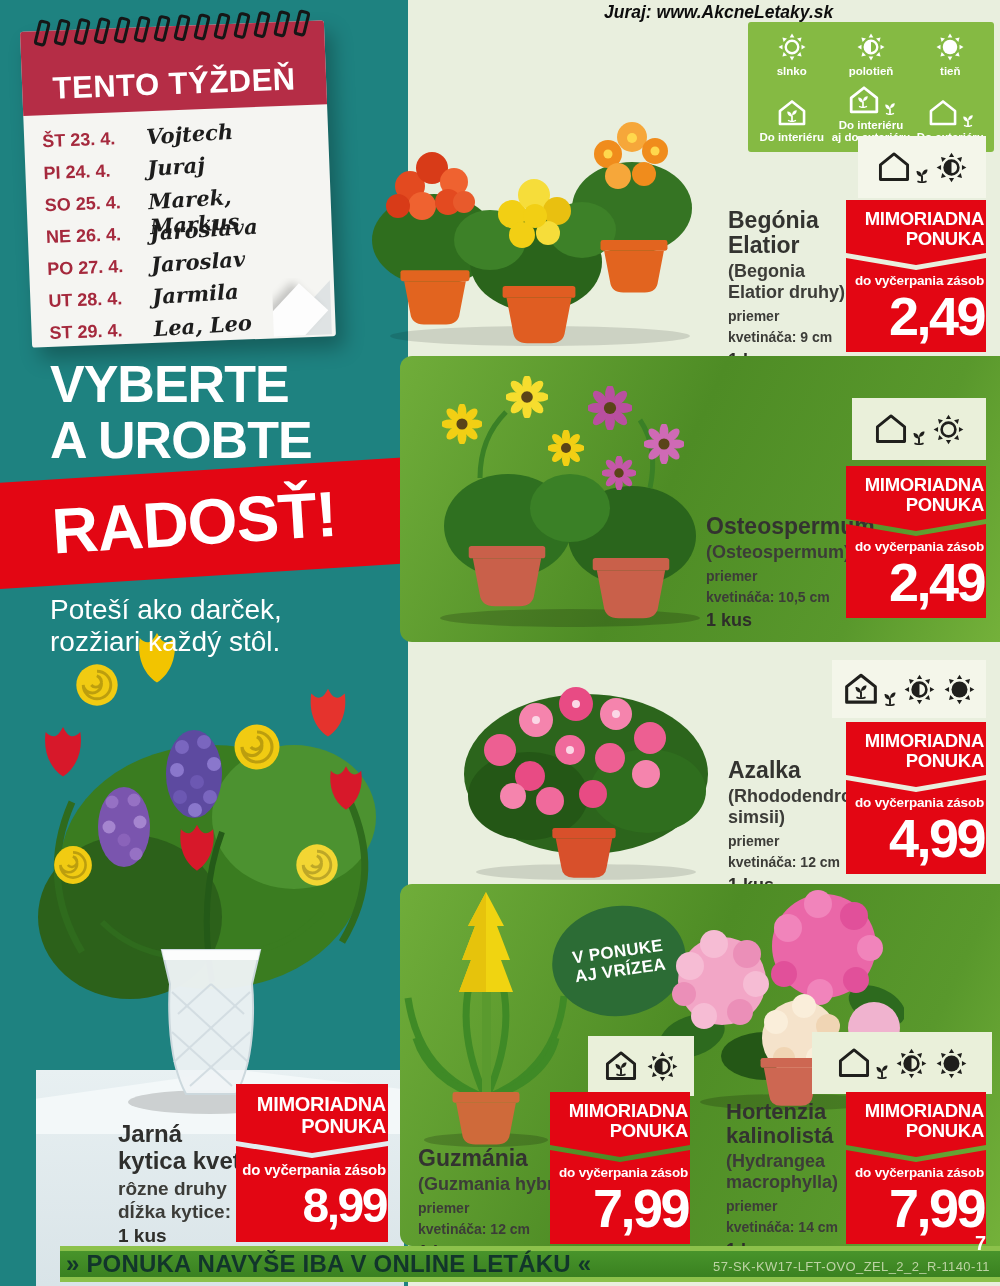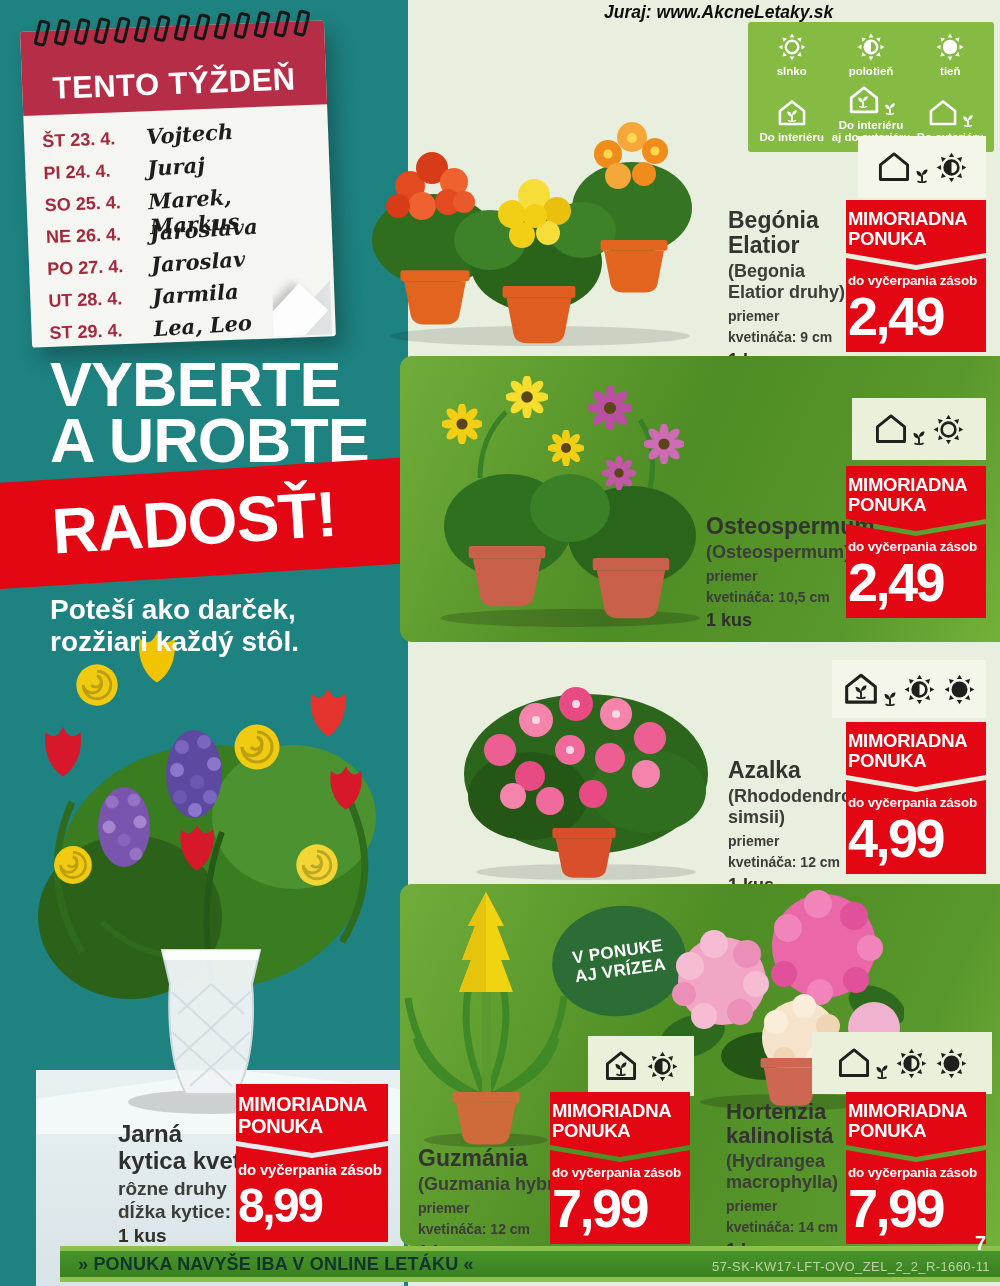--- a/index.html
+++ b/index.html
@@ -19,41 +19,41 @@
   .cal-row{display:flex;align-items:baseline;height:32px;}
   .cal-date{width:104px;color:#a5293d;font-weight:800;font-size:18px;flex:none;}
   .cal-name{font-family:"DejaVu Serif",serif;font-style:italic;font-weight:bold;font-size:21px;color:#1d1d1d;transform:rotate(-1.5deg);}
   .spiral{position:absolute;top:-11px;left:16px;right:16px;display:flex;justify-content:space-between;}
   .spiral i{display:block;width:6px;height:20px;border:3px solid #161616;border-radius:4px;transform:rotate(16deg);background:transparent;}
   .curl{position:absolute;right:4px;bottom:2px;width:58px;height:58px;overflow:hidden;}
   .curl::before{content:"";position:absolute;right:-2px;bottom:-2px;width:0;height:0;border-bottom:58px solid #dfe3e4;border-left:58px solid transparent;}
   .curl::after{content:"";position:absolute;right:6px;bottom:-8px;width:74px;height:40px;background:#fdfdfd;transform:rotate(-45deg);box-shadow:-4px -6px 9px rgba(0,0,0,.2);}
 
   
-  .hero{position:absolute;left:50px;top:356px;color:#fff;font-weight:800;font-size:63px;line-height:56px;letter-spacing:-1px;}
+  .hero{position:absolute;left:50px;top:356px;color:#fff;font-weight:800;font-size:52px;line-height:56px;letter-spacing:-1px;}
   .red-band{position:absolute;left:-16px;top:470px;width:442px;height:106px;background:#e30613;transform:rotate(-3.6deg);}
   .red-band .t{color:#fff;font-weight:800;font-size:64px;line-height:104px;padding-left:68px;letter-spacing:-1px;}
-  .hero-sub{position:absolute;left:50px;top:594px;color:#fff;font-weight:700;font-size:28px;line-height:32px;}
+  .hero-sub{position:absolute;left:50px;top:594px;color:#fff;font-weight:400;font-size:28px;line-height:32px;}
 
   
   .pedestal{position:absolute;left:36px;top:1070px;width:368px;height:216px;background:linear-gradient(#e8f0f2,#d9e4e8);}
   .ped-top{position:absolute;left:0;top:0;width:100%;height:64px;background:#f3f8f9;
            clip-path:polygon(0 45%,55% 0,100% 30%,100% 100%,0 100%);}
 
   
   .ptext .nm{font-weight:800;color:#333330;font-size:23px;line-height:25px;}
   .ptext .lt{font-weight:700;color:#3c3c38;font-size:18px;line-height:21px;margin-top:3px;}
   .ptext .ds{font-weight:700;color:#3c3c38;font-size:14px;line-height:21px;margin-top:3px;}
   .ptext .qt{font-weight:800;color:#2e2e2a;font-size:18px;line-height:21px;margin-top:2px;}
   .jarna .nm{font-size:24px;line-height:27px;color:#2f2f2d;}
   .jarna .ds{font-size:19px;line-height:23px;}
   .jarna .qt{font-size:19px;}
 
   
-  .badge{position:absolute;width:140px;color:#fff;text-align:left;font-weight:800;}
+  .badge{position:absolute;width:140px;color:#fff;text-align:right;font-weight:800;}
   .badge .bt{background:#e30613;clip-path:polygon(0 0,100% 0,100% calc(100% - 12px),50% 100%,0 calc(100% - 12px));padding:9px 2px 16px;}
   .badge .bt .l{font-size:18.5px;line-height:20px;letter-spacing:-.3px;}
   .badge .bb{background:#e30613;clip-path:polygon(0 0,50% 12px,100% 0,100% 100%,0 100%);margin-top:-7px;padding:15px 2px 10px;}
   .badge .note{font-size:13.5px;letter-spacing:-.2px;}
   .badge .price{font-size:54px;line-height:52px;letter-spacing:-2.5px;margin-top:2px;}
   .badge.big{width:152px;}
   .badge.big .bt .l{font-size:20px;line-height:22px;}
   .badge.big .note{font-size:15px;}
   .badge.big .price{font-size:48px;}
 
@@ -77,21 +77,21 @@
   .card2{top:356px;height:286px;}
   .card4{top:884px;height:362px;}
 
   .vcircle{position:absolute;left:152px;top:22px;width:134px;height:110px;background:#2c6c35;border-radius:50%;
            transform:rotate(-8deg);display:flex;align-items:center;justify-content:center;text-align:center;}
   .vcircle .t{color:#fff;font-weight:800;font-size:17px;line-height:19px;letter-spacing:.3px;}
 
   
   .bottom-bar{position:absolute;left:60px;top:1246px;width:940px;height:26px;background:linear-gradient(#48942b,#3a8120);
               border-top:5px solid #8cc14b;border-bottom:5px solid #8cc14b;display:flex;align-items:center;}
-  .bottom-bar .t{color:#12352b;font-weight:800;font-size:18px;letter-spacing:.2px;padding-left:18px;}
+  .bottom-bar .t{color:#12352b;font-weight:800;font-size:24px;letter-spacing:.2px;padding-left:6px;}
   .page-num{position:absolute;right:14px;top:1232px;color:#fff;font-weight:800;font-size:20px;}
   .print-code{position:absolute;right:10px;top:1259px;color:#bdd3a4;font-size:13px;letter-spacing:.4px;}
 
   
   .ic{position:relative;display:inline-block;}
   .s-house{width:36px;height:34px;display:block;}
   .s-sprout-in{position:absolute;left:10px;top:11px;width:16px;height:16px;}
   .s-sprout-out{position:absolute;right:-2px;bottom:1px;width:16px;height:16px;}
   .ic-house-in{width:36px;height:34px;}
   .ic-house-out{width:52px;height:34px;}
@@ -720,15 +720,15 @@
           <div class="price">7,99</div>
         </div>
       </div>
     </div>
   </div>
 
   <div class="bottom-bar">
     <span class="t">» PONUKA NAVYŠE IBA V ONLINE LETÁKU «</span>
   </div>
   <div class="page-num">7</div>
-  <div class="print-code">57-SK-KW17-LFT-OVO_ZEL_2_2_R-1660-11</div>
+  <div class="print-code">57-SK-KW17-LFT-OVO_ZEL_2_2_R-1140-11</div>
 
 </div>
 
 </body></html>

